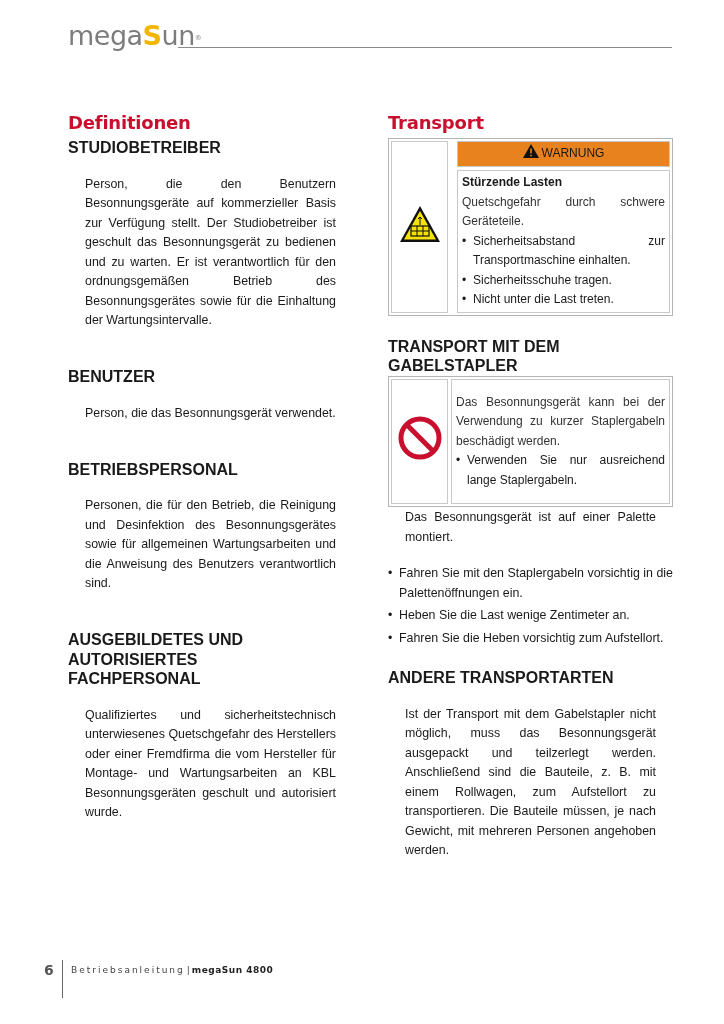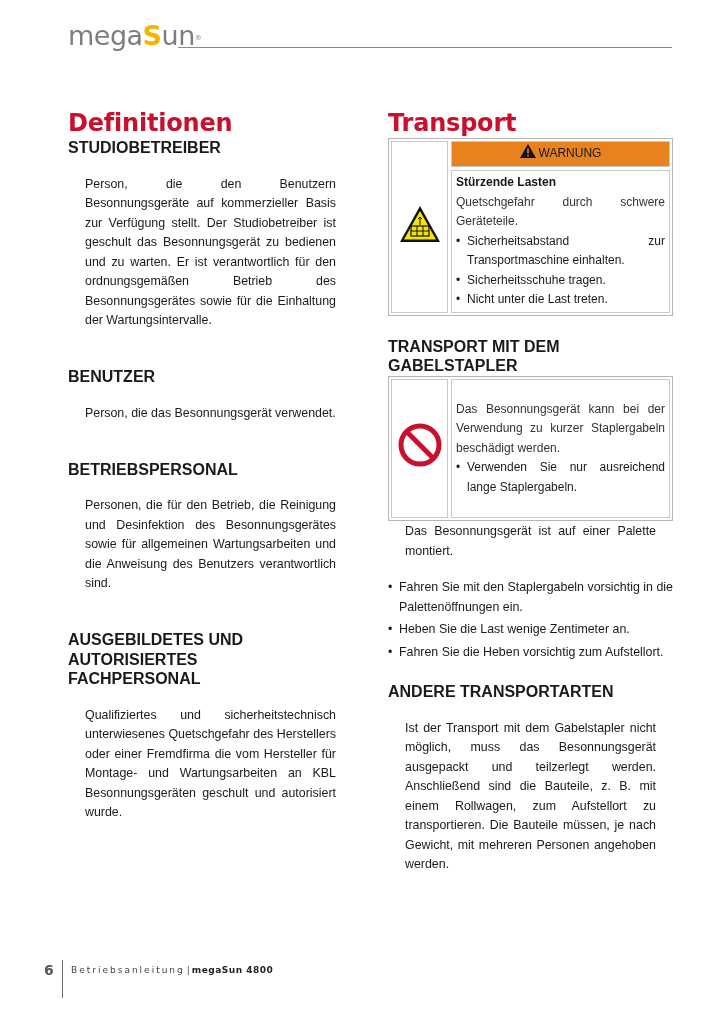--- a/index.html
+++ b/index.html
@@ -11,43 +11,43 @@
           color: #7d7d7d; font-family: "DejaVu Sans", sans-serif; line-height: 32px; }
   .logo .s { color: #f2b500; font-weight: bold; }
   .logo .reg { font-size: 7px; vertical-align: top; position: relative; top: 2px; color: #888; }
   .header-rule { position: absolute; left: 178px; top: 47px; width: 494px; height: 1px; background: #8a8a8a; }
 
   .col { position: absolute; top: 110px; width: 285px; font-size: 12.4px; line-height: 19.5px; }
   .col-left { left: 68px; }
   .col-right { left: 388px; }
 
   h1 { font-family: "DejaVu Sans", sans-serif; font-weight: bold; color: #c8102e;
-       font-size: 24px; margin: 0 0 2px 0; line-height: 26px; letter-spacing: -0.2px; }
+       font-size: 18px; margin: 0 0 2px 0; line-height: 26px; letter-spacing: -0.2px; }
   h2 { font-size: 16px; font-weight: bold; margin: 0; line-height: 19.5px; text-transform: uppercase; }
   p  { margin: 17px; text-align: justify; }
   .gap { height: 19.5px; }
 
   
   .warn-box { border: 1px solid #b5b5b5; padding: 2px; display: flex; margin-top: 2px; }
   .warn-box .icon-cell { width: 55px; border: 1px solid #c8c8c8; display: flex; align-items: center; justify-content: center; }
-  .warn-box .content-cell { flex: 1; margin-left: 3px; }
+  .warn-box .content-cell { flex: 1; margin-left: 9px; }
   .warn-bar { background: #e8821f; border: 1px solid #c8c8c8; height: 24px; display: flex; align-items: center;
               justify-content: center; font-size: 12px; color: #1a1a1a; }
   .warn-bar svg { margin-right: 3px; }
   .warn-body { border: 1px solid #c8c8c8; border-top: none; margin-top: 3px; padding: 2px 4px 2px 4px;
                border-top: 1px solid #c8c8c8; font-size: 12px; line-height: 19.5px; }
   .warn-body .title { font-weight: bold; }
   .warn-body .desc { color: #333; text-align: justify; }
   ul { margin: 0; padding: 0; list-style: none; }
   li { position: relative; padding-left: 11px; text-align: justify; }
   li::before { content: "•"; position: absolute; left: 0; top: 0; }
 
   .note-box { border: 1px solid #b5b5b5; padding: 2px; display: flex; }
   .note-box .icon-cell { width: 55px; border: 1px solid #c8c8c8; display: flex; align-items: center; justify-content: center; }
-  .note-box .content-cell { flex: 1; margin-left: 3px; border: 1px solid #c8c8c8; padding: 20px 4px; font-size: 12px; line-height: 19.5px; }
+  .note-box .content-cell { flex: 1; margin-left: 3px; border: 1px solid #c8c8c8; padding: 13px 4px; font-size: 12px; line-height: 19.5px; }
   .note-box .desc { color: #333; text-align: justify; }
 
   .steps li { margin-bottom: 3px; }
 
   
   .footer { position: absolute; left: 44px; top: 960px; height: 38px; display: flex; align-items: flex-start;
             font-family: "DejaVu Sans", sans-serif; }
   .page-num { font-size: 14px; color: #555; font-weight: bold; width: 18px; line-height: 20px; }
   .footer-rule { width: 1px; height: 38px; background: #666; margin-right: 8px; }
   .footer-text { font-size: 9px; letter-spacing: 2px; color: #444; line-height: 20px; }

